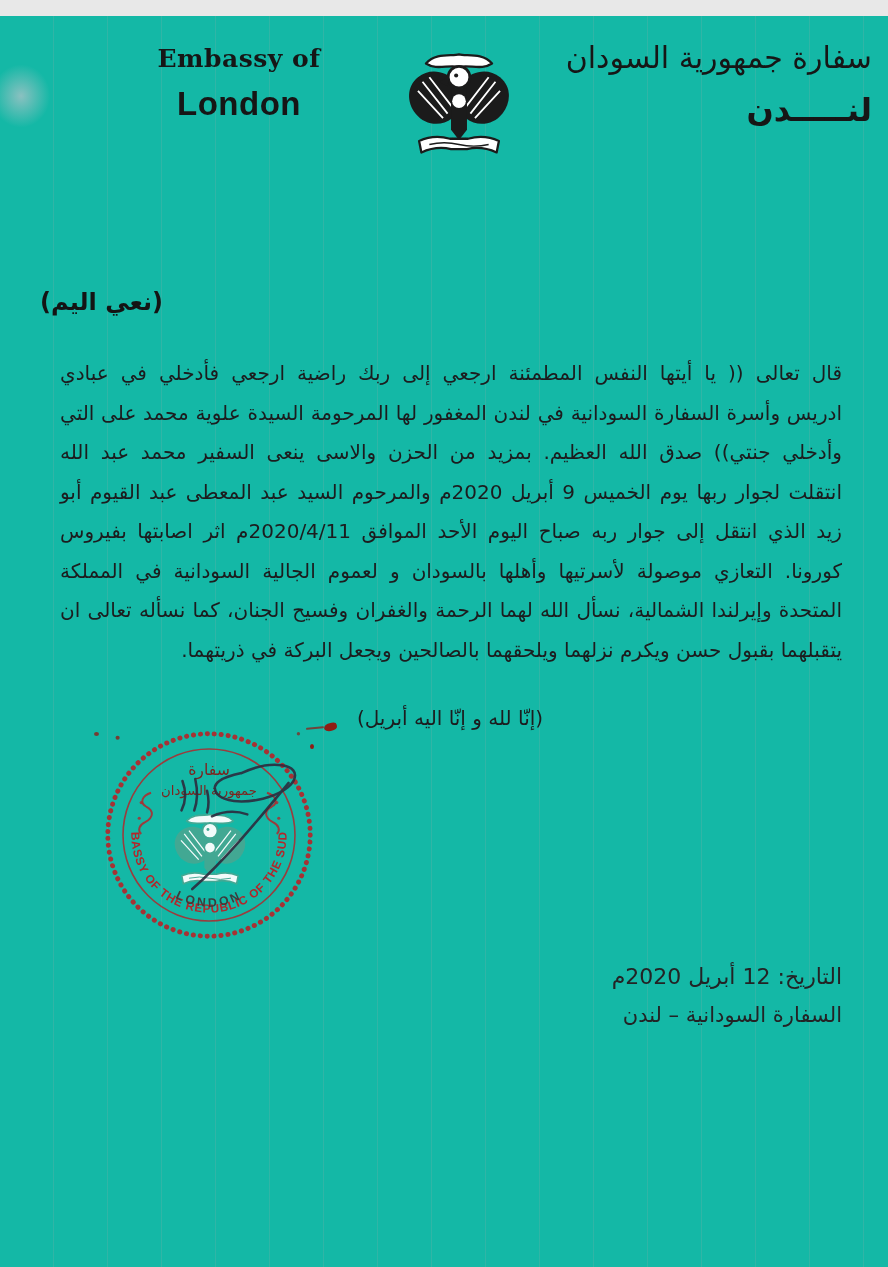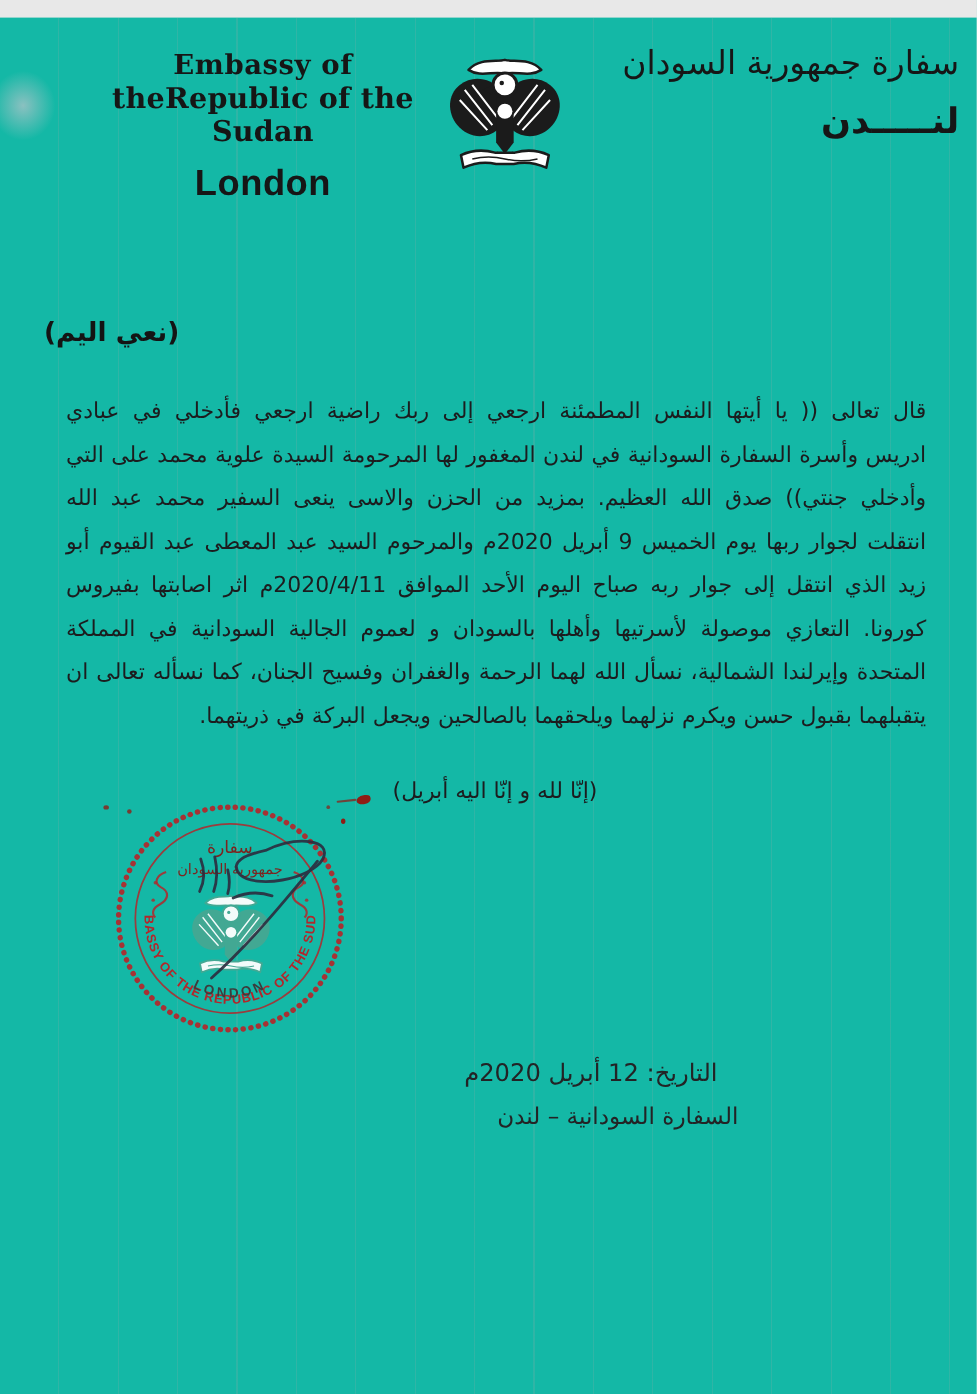--- a/index.html
+++ b/index.html
@@ -94,36 +94,35 @@
   
   .ink-speck{position:absolute;background:#8f1d15;border-radius:50%;}
   .ink-a{left:324px;top:707px;width:13px;height:8px;border-radius:60% 40% 50% 50%;transform:rotate(-10deg);}
   .ink-a2{left:306px;top:711px;width:18px;height:2px;border-radius:2px;transform:rotate(-6deg);opacity:.75;}
   .ink-b{left:310px;top:728px;width:4px;height:5px;}
   .ink-c{left:94px;top:716px;width:5px;height:4px;opacity:.8;}
 
   
   .footer{
     position:absolute;right:46px;top:948px;width:420px;
-    text-align:left;direction:rtl;color:#232325;
+    text-align:right;direction:rtl;color:#232325;
   }
   .date-line{font-size:22px;}
   .org-line{font-size:21px;margin-top:14px;padding-left:30px;}
 </style>
 </head>
 <body>
 
 <div class="page">
   <div class="scan-lines"></div>
   <div class="smudge"></div>
 
   <header>
     <div class="en-block">
       <div class="en-line1">Embassy of</div>
-      <div class="en-line2">theRepublic of the Sudan</div>
       <div class="en-city">London</div>
     </div>
 
     <div class="emblem">
       <svg width="114" height="120" viewBox="0 0 100 100" aria-hidden="true">
         <defs>
           <symbol id="sudan-bird" viewBox="0 0 100 100">
 
             <path d="M21,18 C30,8 44,12 50,10 C56,12 70,8 79,18 C70,24 60,19 50,21 C40,19 30,24 21,18 Z" fill="#ffffff" stroke="currentColor" stroke-width="2" stroke-linejoin="round"></path>
 

